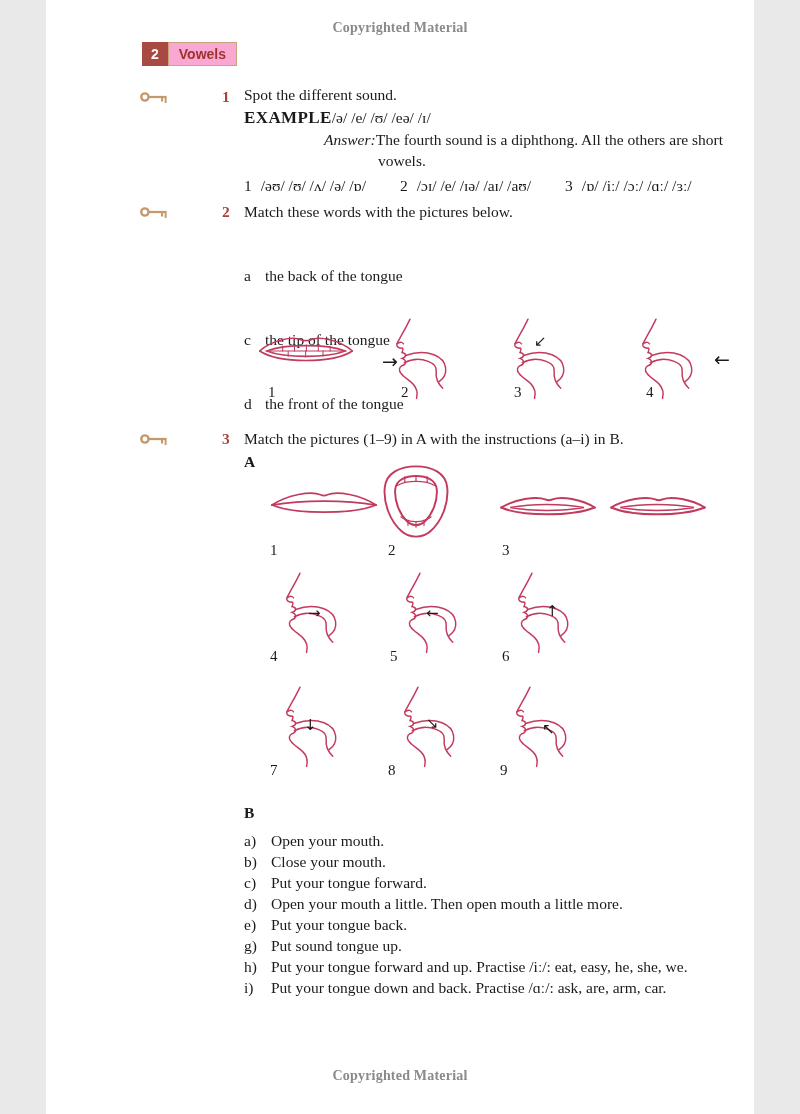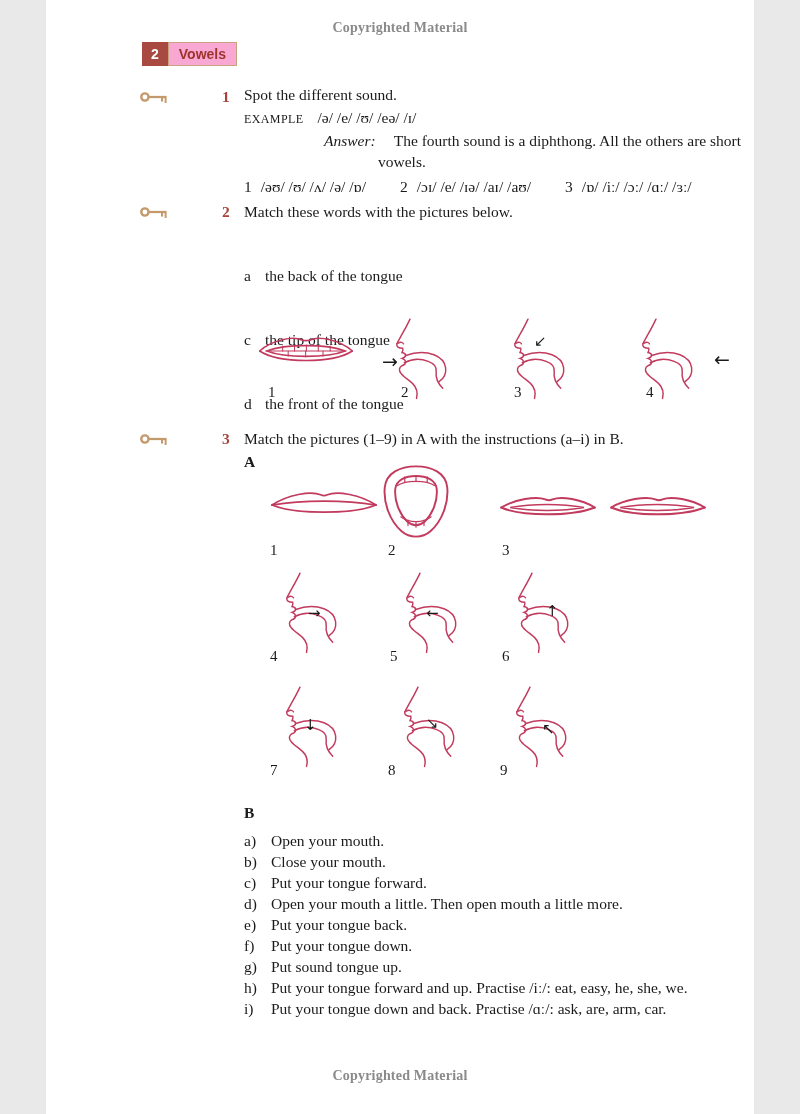--- a/index.html
+++ b/index.html
@@ -22,23 +22,23 @@
     padding:3px 9px; display:flex; align-items:center; }
   .chapter-title { border:1px solid #c8a37e; background:#f9a8d4; color:#9e332c;
     font-weight:bold; padding:3px 10px; display:flex; align-items:center; }
 
   .key { position:absolute; left:93px; }
   .ex-num { position:absolute; left:176px; color:#a8423a; font-weight:bold; line-height:20px; }
   .ex-body { position:absolute; left:198px; right:60px; line-height:20px; }
   .ex-title { line-height:20px; }
 
   .example-line { margin-top:3px; }
-  .example-label { font-weight:normal; font-size:12px; letter-spacing:0.4px; margin-right:14px; }
+  .example-label { font-weight:bold; font-size:17px; letter-spacing:0.4px; }
   .answer-block { margin-top:1px; padding-left:134px; text-indent:-54px; width:500px; line-height:21px; }
-  .answer-label { font-style:italic; margin-right:18px; }
+  .answer-label { font-style:italic; margin-right:0; }
   .sounds-row { margin-top:5px; display:flex; gap:34px; }
   .item-num { margin-right:9px; }
 
   .options { margin-top:1px; }
   .option { line-height:20px;margin-top:44px; }
   .option-letter { display:inline-block; width:21px; }
 
   .section-label { font-weight:bold; margin-top:3px; line-height:20px; }
 
   .pic { position:absolute; overflow:visible; }
@@ -230,20 +230,19 @@
   <span class="pnum" style="left:342px;top:762px">8</span>
   <span class="pnum" style="left:454px;top:762px">9</span>
 
   <div class="b-label">B</div>
   <div class="instr-list">
     <div class="instr"><span class="instr-letter">a)</span><span>Open your mouth.</span></div>
     <div class="instr"><span class="instr-letter">b)</span><span>Close your mouth.</span></div>
     <div class="instr"><span class="instr-letter">c)</span><span>Put your tongue forward.</span></div>
     <div class="instr"><span class="instr-letter">d)</span><span>Open your mouth a little. Then open mouth a little more.</span></div>
     <div class="instr"><span class="instr-letter">e)</span><span>Put your tongue back.</span></div>
-    <div class="instr"><span class="instr-letter">f)</span><span>Put your tongue down.</span></div>
     <div class="instr"><span class="instr-letter">g)</span><span>Put sound tongue up.</span></div>
     <div class="instr"><span class="instr-letter">h)</span><span>Put your tongue forward and up. Practise /iː/: eat, easy, he, she, we.</span></div>
     <div class="instr"><span class="instr-letter">i)</span><span>Put your tongue down and back. Practise /ɑː/: ask, are, arm, car.</span></div>
   </div>
 
   <div class="copyright copy-bottom">Copyrighted Material</div>
 </div>
 
 </body></html>

